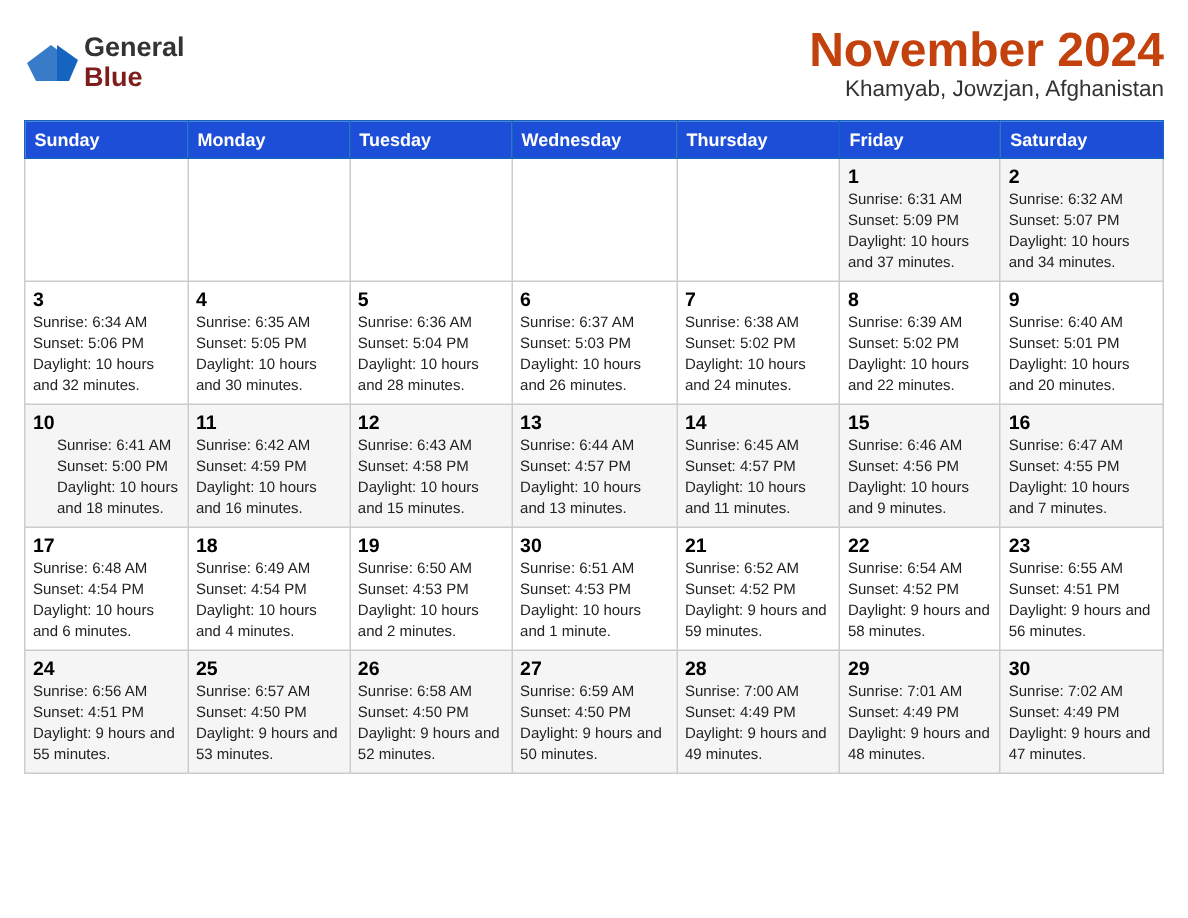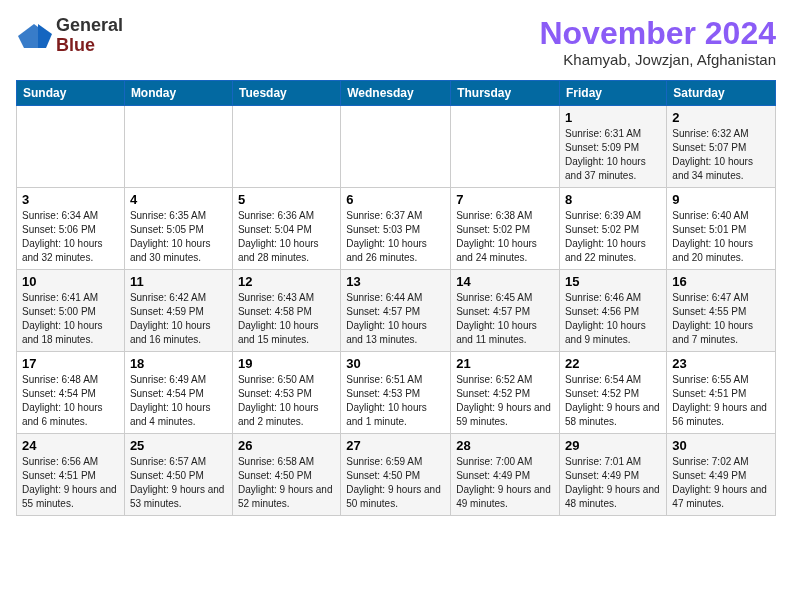--- a/index.html
+++ b/index.html
@@ -5,21 +5,21 @@
     * { margin: 0; padding: 0; box-sizing: border-box; }
     body {
       font-family: Arial, sans-serif;
       background: #fff;
       width: 792px;
       min-height: 612px;
       padding: 16px;
     }
     .header {
       display: flex;
-      align-items: flex-start;
+      align-items: center;
       justify-content: space-between;
       margin-bottom: 12px;
     }
     .logo {
       display: flex;
       align-items: center;
       gap: 4px;
     }
     .logo-text {
       font-size: 18px;
@@ -31,34 +31,34 @@
     .logo-icon {
       width: 36px;
       height: 28px;
     }
     .title-block {
       text-align: right;
     }
     .month-title {
       font-size: 32px;
       font-weight: bold;
-      color: #8b5cf6;
+      color: #c2410c;
       line-height: 1.1;
     }
     .location {
       font-size: 15px;
       color: #333;
     }
     table {
       width: 100%;
       border-collapse: collapse;
       font-size: 11px;
     }
     thead tr th {
-      background-color: #0369a1;
+      background-color: #1d4ed8;
       color: #fff;
       font-size: 12px;
       font-weight: bold;
       padding: 5px 6px;
       text-align: left;
       border: 1px solid #1565C0;
     }
     tbody tr td {
       border: 1px solid #ccc;
       vertical-align: top;
@@ -175,21 +175,21 @@
         <td>
           <span class="day-num">9</span>
           <div class="day-info" style="white-space: pre-line;">Sunrise: 6:40 AM
 Sunset: 5:01 PM
 Daylight: 10 hours and 20 minutes.</div>
         </td>
       </tr>
       <tr>
         <td>
           <span class="day-num">10</span>
-          <div class="day-info" style="white-space: pre-line;">Sunrise: 6:41 AM
+          <div class="day-info" style="white-space: pre-line; margin-left: 16px;">Sunrise: 6:41 AM
 Sunset: 5:00 PM
 Daylight: 10 hours and 18 minutes.</div>
         </td>
         <td>
           <span class="day-num">11</span>
           <div class="day-info" style="white-space: pre-line;">Sunrise: 6:42 AM
 Sunset: 4:59 PM
 Daylight: 10 hours and 16 minutes.</div>
         </td>
         <td>

